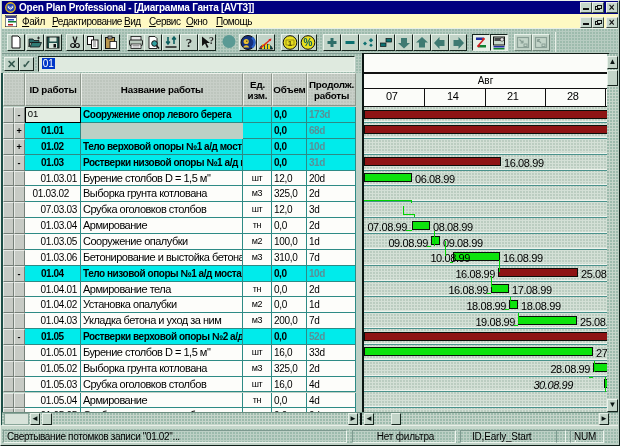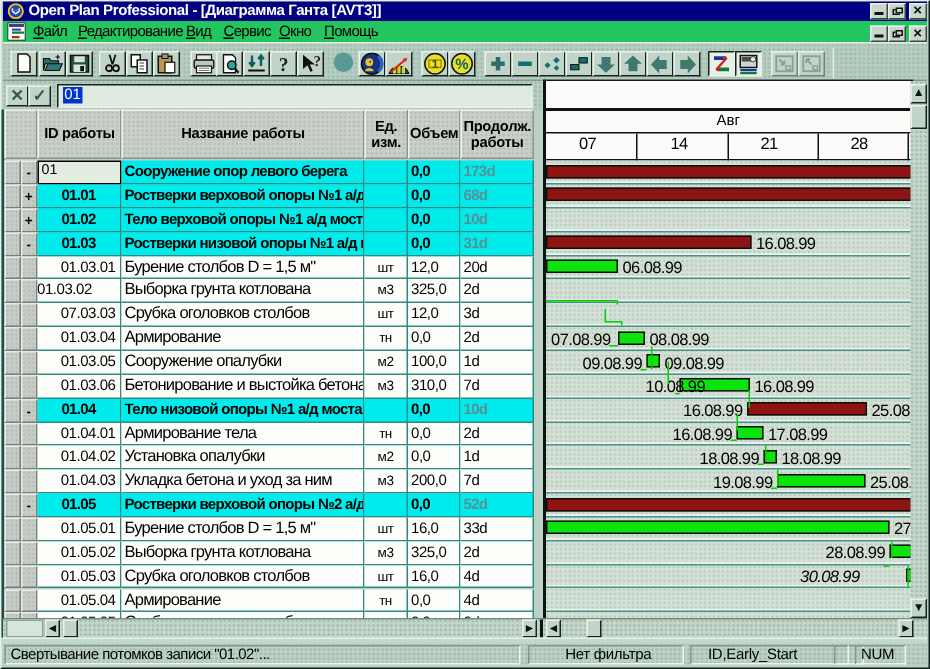--- a/index.html
+++ b/index.html
@@ -4,21 +4,21 @@
 *{margin:0;padding:0;box-sizing:border-box;}
 html,body{width:620px;height:446px;overflow:hidden;}
 body{font-family:"Liberation Sans",sans-serif;background:#bdd0c5;position:relative;}
 .dither{background-image:radial-gradient(circle at 1px 1px,#9dbbad 0.75px,rgba(0,0,0,0) 0.85px) !important;background-size:3px 3px !important;}
 .abs{position:absolute;}
 
 #titlebar{left:2px;top:1px;width:616px;height:13px;background:#000080;color:#fff;font-weight:bold;font-size:10.5px;line-height:13px;}
 #titletext{position:absolute;left:17px;top:0;letter-spacing:-0.25px;white-space:nowrap;font-size:10px;}
 .wbtn{position:absolute;top:1px;width:11.5px;height:11px;background:#c6d7cb;border-top:1px solid #efeee8;border-left:1px solid #efeee8;border-right:1px solid #3a4a42;border-bottom:1px solid #3a4a42;font-size:9px;line-height:9px;text-align:center;color:#111;}
 
-#menurow{left:2px;top:14px;width:616px;height:14px;background:#22c55e;font-size:10px;color:#000;}
+#menurow{left:2px;top:14px;width:616px;height:14px;background:#fef9c3;font-size:10px;color:#000;}
 .mitem{position:absolute;top:2px;white-space:nowrap;letter-spacing:-0.45px;font-size:10px;}
 .mitem span{text-decoration:underline;}
 
 #toolbar{left:2px;top:28px;width:616px;height:25px;background:#b7ccc1;border-top:1px solid #e8f0e8;}
 .tbtn{position:absolute;top:5px;width:18px;height:17px;background:#c2d4c8;border-top:1px solid #e9f2ea;border-left:1px solid #e9f2ea;border-right:1.2px solid #15241d;border-bottom:1.2px solid #15241d;}
 .tbtn svg{position:absolute;left:0px;top:0px;}
 .tbtn.pressed{background:#e7efe7;border-top:1.2px solid #15241d;border-left:1.2px solid #15241d;border-right:1px solid #e9f2ea;border-bottom:1px solid #e9f2ea;}
 .tbtn.flat{border:none;background:transparent;}
 .tbtn.disb{border-right-color:#6e8478;border-bottom-color:#6e8478;}
 
@@ -304,21 +304,20 @@
       <div class="dcell" style="left:24.7px;width:56.3px;background:#e3ede2;border:1.8px solid #000;font-weight:normal;letter-spacing:0;padding-left:2px;font-size:9.5px;line-height:12px;">01</div>
       <div class="dcell nm" style="left:81px;width:162px;padding-left:2px;">Сооружение опор левого берега</div>
       <div class="dcell" style="left:243px;width:29px;text-align:center;font-weight:normal;font-size:9px;"></div>
       <div class="dcell" style="left:272px;width:35px;padding-left:2px;">0,0</div>
       <div class="dcell dur" style="left:307px;width:49px;padding-left:2px;">173d</div>
     </div>
     <div class="row crow" style="top:50.050000000000004px;">
       <div class="mcell" style="left:3px;width:10.5px;"></div>
       <div class="mcell" style="left:13.5px;width:11.2px;">+</div>
       <div class="dcell" style="left:24.7px;width:56.3px;text-align:center;">01.01</div>
-      <div class="dcell nm" style="left:81px;width:162px;padding-left:2px;">Ростверки верховой опоры №1 а/д</div>
       <div class="dcell" style="left:243px;width:29px;text-align:center;font-weight:normal;font-size:9px;"></div>
       <div class="dcell" style="left:272px;width:35px;padding-left:2px;">0,0</div>
       <div class="dcell dur" style="left:307px;width:49px;padding-left:2px;">68d</div>
     </div>
     <div class="row crow" style="top:65.9px;">
       <div class="mcell" style="left:3px;width:10.5px;"></div>
       <div class="mcell" style="left:13.5px;width:11.2px;">+</div>
       <div class="dcell" style="left:24.7px;width:56.3px;text-align:center;">01.02</div>
       <div class="dcell nm" style="left:81px;width:162px;padding-left:2px;">Тело верховой опоры №1 а/д моста</div>
       <div class="dcell" style="left:243px;width:29px;text-align:center;font-weight:normal;font-size:9px;"></div>
@@ -339,21 +338,21 @@
       <div class="mcell" style="left:13.5px;width:11.2px;"></div>
       <div class="dcell" style="left:24.7px;width:56.3px;text-align:right;padding-right:3px;">01.03.01</div>
       <div class="dcell nm" style="left:81px;width:162px;padding-left:2px;">Бурение столбов D = 1,5 м"</div>
       <div class="dcell" style="left:243px;width:29px;text-align:center;font-weight:normal;font-size:9px;">шт</div>
       <div class="dcell" style="left:272px;width:35px;padding-left:2px;">12,0</div>
       <div class="dcell dur" style="left:307px;width:49px;padding-left:2px;">20d</div>
     </div>
     <div class="row wrow" style="top:113.45px;">
       <div class="mcell" style="left:3px;width:10.5px;"></div>
       <div class="mcell" style="left:13.5px;width:11.2px;"></div>
-      <div class="dcell" style="left:24.7px;width:56.3px;text-align:left;padding-right:3px;">01.03.02</div>
+      <div class="dcell" style="left:24.7px;width:56.3px;text-align:center;padding-right:3px;">01.03.02</div>
       <div class="dcell nm" style="left:81px;width:162px;padding-left:2px;">Выборка грунта котлована</div>
       <div class="dcell" style="left:243px;width:29px;text-align:center;font-weight:normal;font-size:9px;">м3</div>
       <div class="dcell" style="left:272px;width:35px;padding-left:2px;">325,0</div>
       <div class="dcell dur" style="left:307px;width:49px;padding-left:2px;">2d</div>
     </div>
     <div class="row wrow" style="top:129.3px;">
       <div class="mcell" style="left:3px;width:10.5px;"></div>
       <div class="mcell" style="left:13.5px;width:11.2px;"></div>
       <div class="dcell" style="left:24.7px;width:56.3px;text-align:right;padding-right:3px;">07.03.03</div>
       <div class="dcell nm" style="left:81px;width:162px;padding-left:2px;">Срубка оголовков столбов</div>

